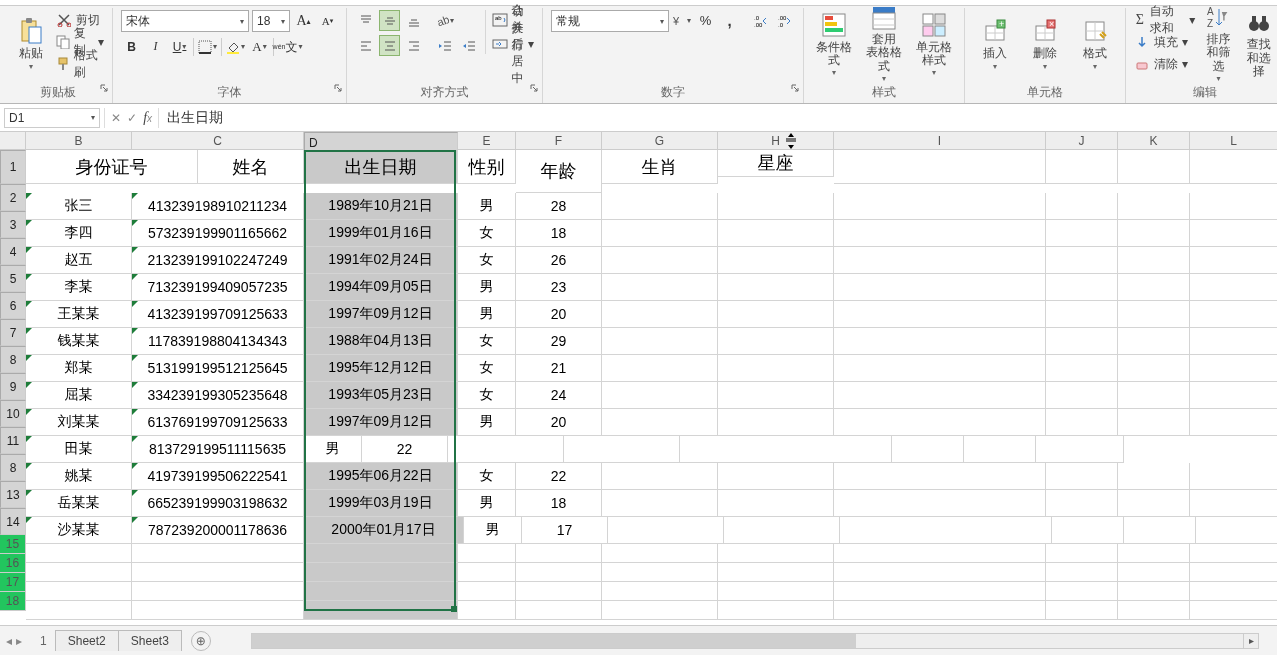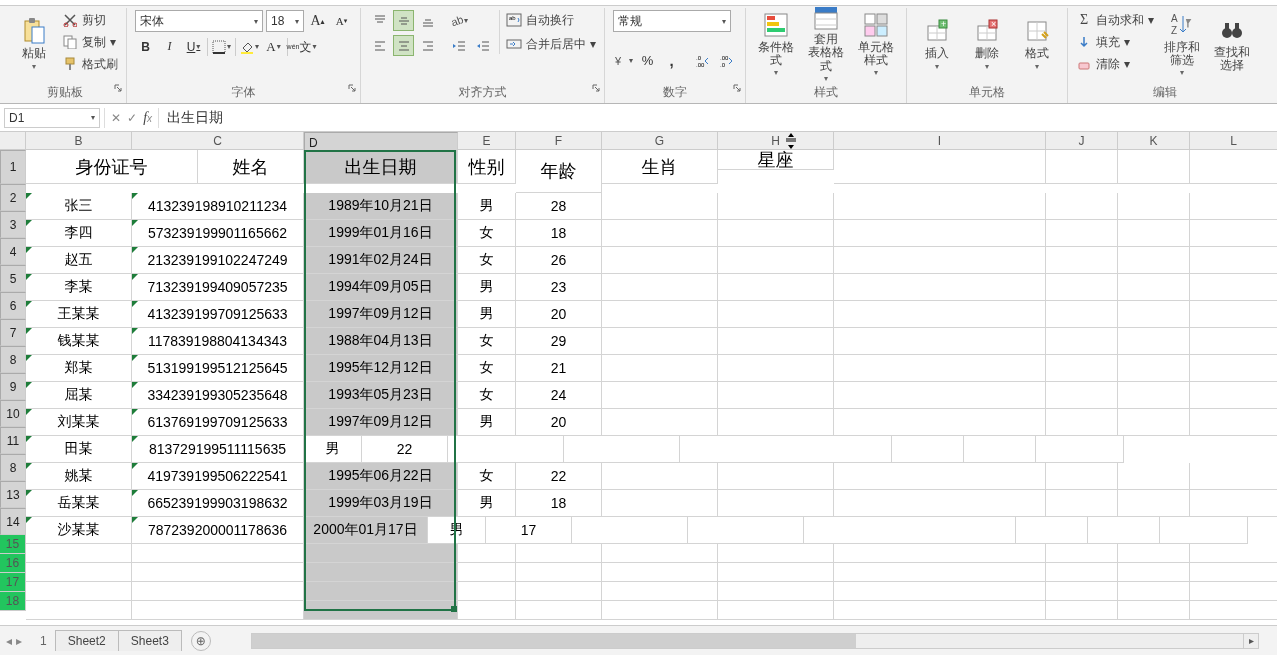--- a/index.html
+++ b/index.html
@@ -296,21 +296,21 @@
       </div>
     </div>
     <div class="group-label"><span>对齐方式</span><span class="dlaunch">
           <svg viewBox="0 0 8 8">
             <path d="M1 1 H5 M1 1 V5 M3 3 L7 7 M7 4 V7 H4" stroke="#666" fill="none"></path>
           </svg>
         </span></div>
   </div>
 
   <div class="group">
-    <div class="group-body" style="flex-direction:column; gap:18px;">
+    <div class="group-body" style="flex-direction:row; gap:2px;">
       <div class="sel nf-sel">
           <span>常规</span>
           <span class="dd" style="margin-left:auto">▾</span>
         </div>
       <div class="row">
         <div class="sq">
             <svg width="14" height="14">
               <text x="1" y="11" font-size="11" fill="#555">¥</text>
             </svg>
             <span class="sub">▾</span>
@@ -532,21 +532,21 @@
       <div class="row-h" style="height: 19px;">18</div>
     </div>
   <div class="cells" id="cells">
       <div class="crow">
         <div class="cell hdr" style="width: 172px; height: 34px;">身份证号</div>
         <div class="cell hdr" style="width: 106px; height: 34px;">姓名</div>
         <div class="cell selcolhdr hdr" style="width: 154px; height: 34px;">出生日期</div>
         <div class="cell hdr" style="width: 58px; height: 34px;">性别</div>
         <div class="cell hdr" style="width: 86px; height: 43px;">年龄</div>
         <div class="cell hdr" style="width: 116px; height: 34px;">生肖</div>
-        <div class="cell hdr" style="width: 116px; height: 20px; font-family: Liberation Serif, serif;">星座</div>
+        <div class="cell hdr" style="width: 116px; height: 27px; font-family: Liberation Serif, serif;">星座</div>
         <div class="cell hdr" style="width: 212px; height: 34px;"></div>
         <div class="cell hdr" style="width: 72px; height: 34px;"></div>
         <div class="cell hdr" style="width: 72px; height: 34px;"></div>
         <div class="cell hdr" style="width: 88px; height: 34px;"></div>
       </div>
       <div class="crow">
         <div class="cell" style="width: 106px; height: 27px;">张三<span class="tri"></span></div>
         <div class="cell id" style="width: 172px; height: 27px;">413239198910211234<span class="tri"></span></div>
         <div class="cell selcol" style="width: 154px; height: 27px;">1989年10月21日</div>
         <div class="cell" style="width: 58px; height: 27px;">男</div>
@@ -696,21 +696,21 @@
         <div class="cell" style="width: 116px; height: 27px;"></div>
         <div class="cell" style="width: 116px; height: 27px;"></div>
         <div class="cell" style="width: 212px; height: 27px;"></div>
         <div class="cell" style="width: 72px; height: 27px;"></div>
         <div class="cell" style="width: 72px; height: 27px;"></div>
         <div class="cell" style="width: 88px; height: 27px;"></div>
       </div>
       <div class="crow">
         <div class="cell" style="width: 106px; height: 27px;">沙某某<span class="tri"></span></div>
         <div class="cell id" style="width: 172px; height: 27px;">787239200001178636<span class="tri"></span></div>
-        <div class="cell selcol" style="width: 124px; height: 27px;">2000年01月17日</div>
+        <div class="cell selcol" style="width: 160px; height: 27px;">2000年01月17日</div>
         <div class="cell" style="width: 58px; height: 27px;">男</div>
         <div class="cell" style="width: 86px; height: 27px;">17</div>
         <div class="cell" style="width: 116px; height: 27px;"></div>
         <div class="cell" style="width: 116px; height: 27px;"></div>
         <div class="cell" style="width: 212px; height: 27px;"></div>
         <div class="cell" style="width: 72px; height: 27px;"></div>
         <div class="cell" style="width: 72px; height: 27px;"></div>
         <div class="cell" style="width: 88px; height: 27px;"></div>
       </div>
       <div class="crow">

